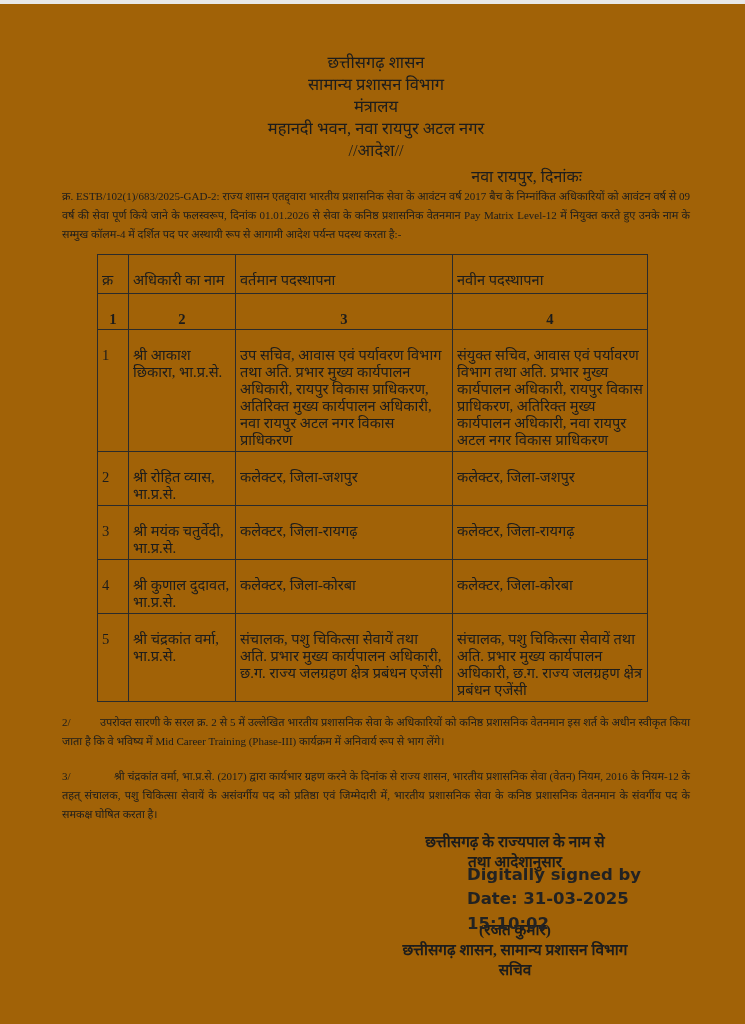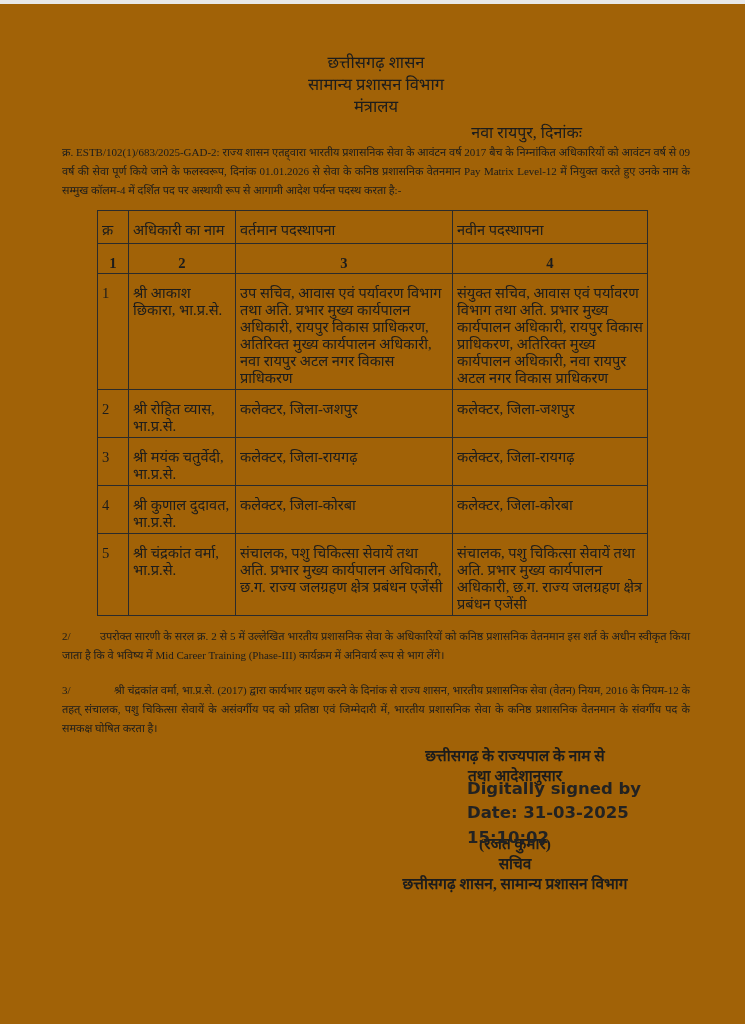--- a/index.html
+++ b/index.html
@@ -41,21 +41,21 @@
   
   table.officer-table{
     border-collapse:collapse;
     margin:9px 0 0 35px;
     width:550px;
     table-layout:fixed;
     font-size:14.6px;
   }
   table.officer-table td, table.officer-table th{
     border:1px solid #2b2b2b;
-    padding:11px 4px 2px 4px;
+    padding:17px 4px 2px 4px;
     vertical-align:top;
     text-align:left;
     font-weight:normal;
     line-height:17px;
     overflow:hidden;
   }
   table.officer-table th{height:19px;}
   td.center, th.center{text-align:center;}
   tr.colnum td{text-align:center;font-weight:bold;height:16px;line-height:16px;}
   
@@ -84,20 +84,22 @@
 </head>
 <body>
 
 <div class="page">
   <div class="content">
 
     <div class="doc-header">
       <div>छत्तीसगढ़ शासन</div>
       <div>सामान्य प्रशासन विभाग</div>
       <div>मंत्रालय</div>
+      <div>महानदी भवन, नवा रायपुर अटल नगर</div>
+      <div>//आदेश//</div>
     </div>
 
     <div class="dateline">नवा रायपुर, दिनांकः</div>
 
     <div class="para first">क्र. ESTB/102(1)/683/2025-GAD-2: राज्य शासन एतद्द्वारा भारतीय प्रशासनिक सेवा के आवंटन वर्ष 2017 बैच के निम्नांकित अधिकारियों को आवंटन वर्ष से 09 वर्ष की सेवा पूर्ण किये जाने के फलस्वरूप, दिनांक 01.01.2026 से सेवा के कनिष्ठ प्रशासनिक वेतनमान Pay Matrix Level-12 में नियुक्त करते हुए उनके नाम के सम्मुख कॉलम-4 में दर्शित पद पर अस्थायी रूप से आगामी आदेश पर्यन्त पदस्थ करता है:-</div>
 
     <table class="officer-table">
       <colgroup>
         <col style="width:31px">
         <col style="width:107px">
@@ -161,18 +163,18 @@
     <div class="sig-block">
       <div>छत्तीसगढ़ के राज्यपाल के नाम से</div>
       <div>तथा आदेशानुसार</div>
       <div class="sig-gap"></div>
       <div class="digital-sig">
         <div>Digitally signed by</div>
         <div>Date: 31-03-2025</div>
         <div>15:10:02</div>
       </div>
       <div>(रजत कुमार)</div>
+      <div>छत्तीसगढ़ शासन, सामान्य प्रशासन विभाग</div>
       <div>सचिव</div>
-      <div>छत्तीसगढ़ शासन, सामान्य प्रशासन विभाग</div>
     </div>
 
   </div>
 </div>
 
 </body></html>

